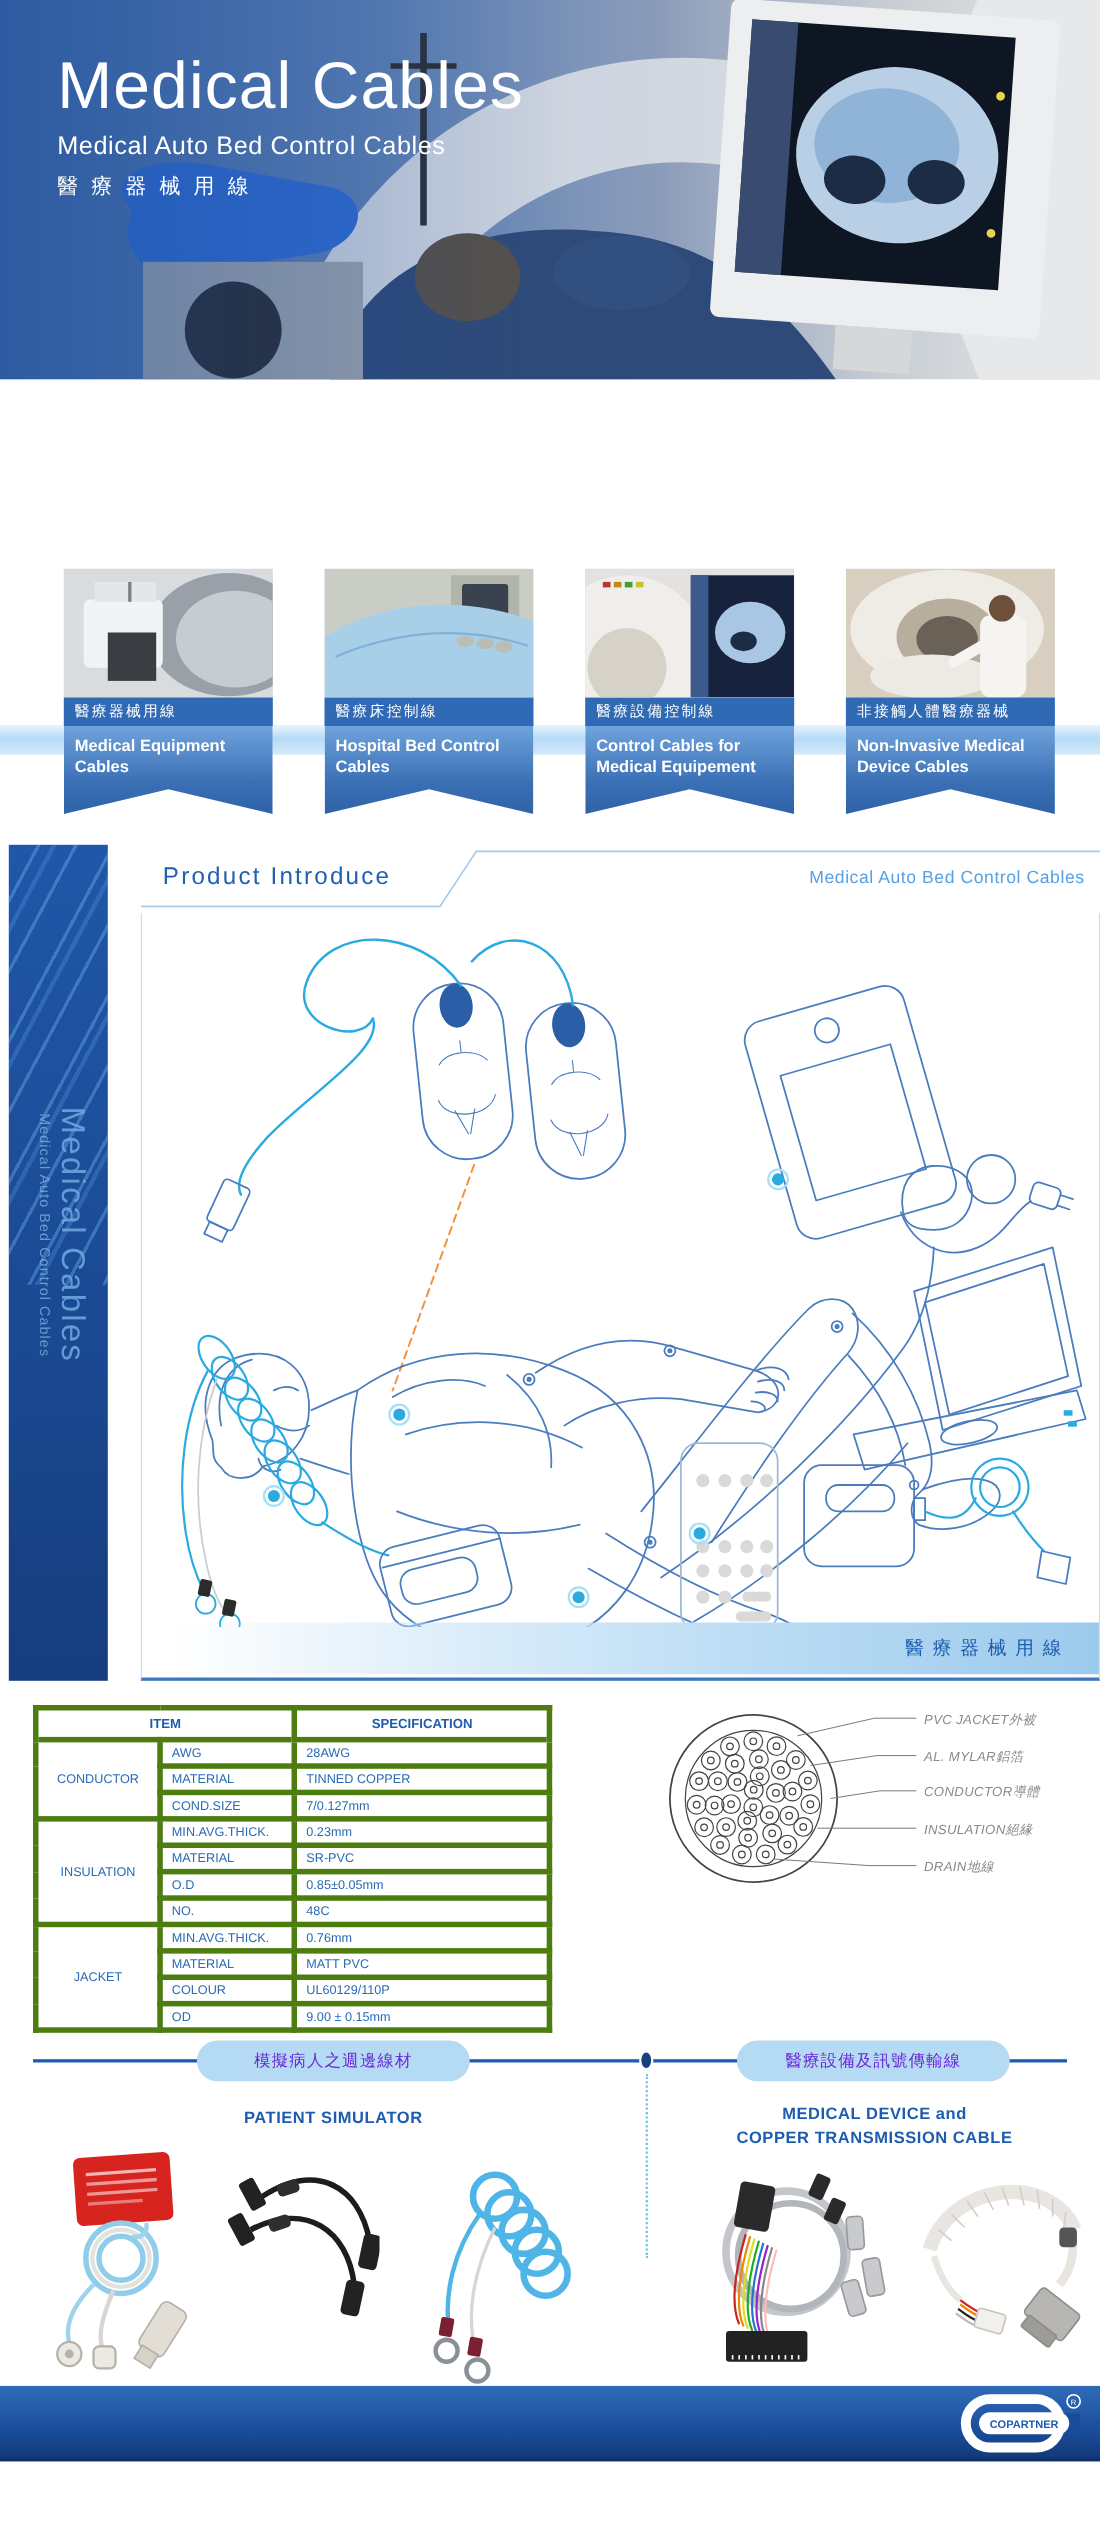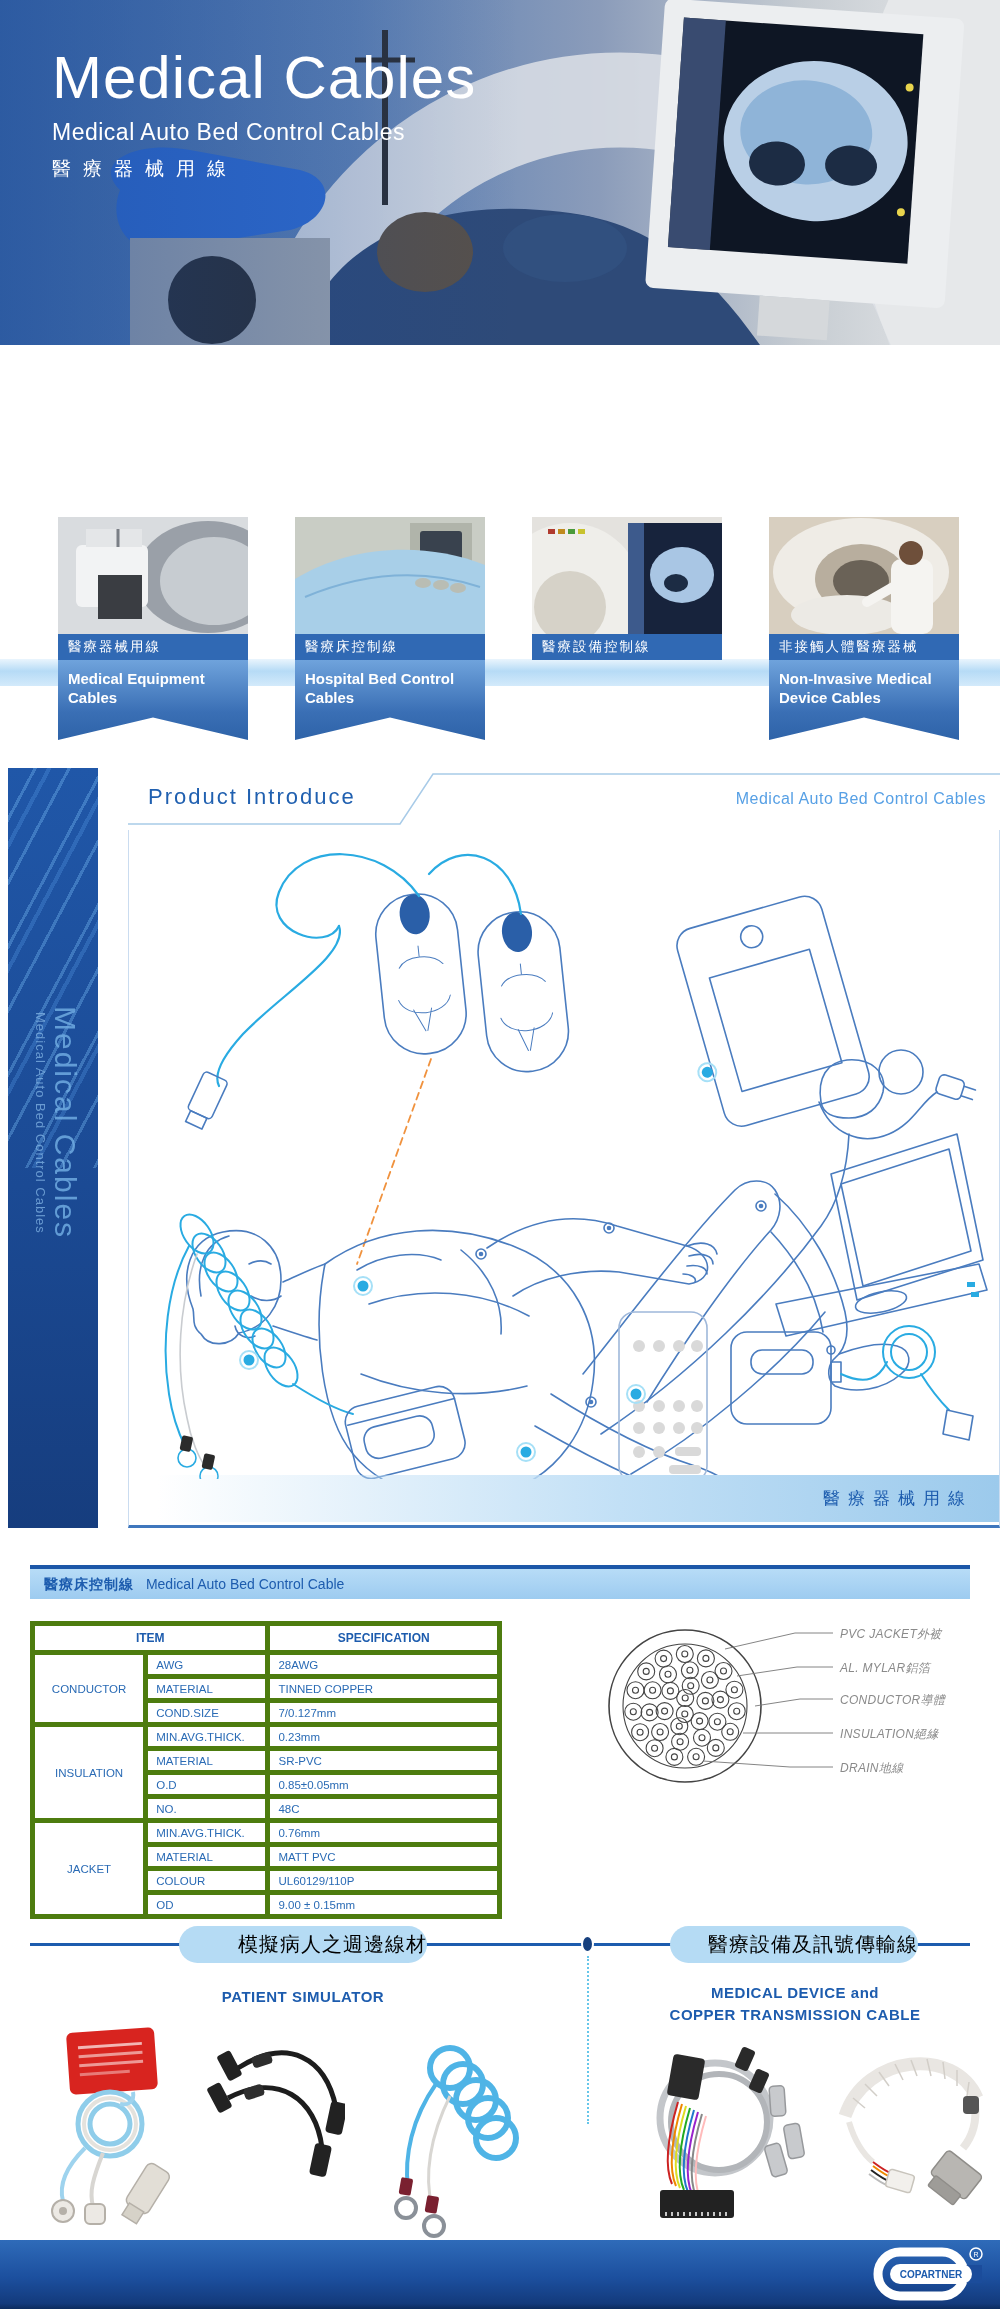--- a/index.html
+++ b/index.html
@@ -62,21 +62,21 @@
   .diagram{position:absolute;left:555px;top:0;width:400px;height:265px;}
   .dlab{position:absolute;font-size:12px;color:#8a8a8a;letter-spacing:.3px;white-space:nowrap;font-style:italic;}
   .elec{position:absolute;left:2px;top:182px;width:398px;}
   .elec-title{font-size:14px;font-weight:bold;color:#1d5cae;letter-spacing:.5px;}
   .elec-note{font-size:12px;color:#333;margin-top:7px;letter-spacing:.2px;}
 
   
   .cats{position:relative;margin-top:40px;height:314px;}
   .cat-line{position:absolute;left:30px;right:30px;top:17px;height:3px;background:#1d5cae;}
   .pill{position:absolute;top:0;width:248px;height:37px;background:#b5dbf4;border-radius:19px;
-    color:#000000;font-size:20px;line-height:37px;text-align:right;letter-spacing:1px;z-index:1;}
+    color:#6d28d9;font-size:15px;line-height:37px;text-align:center;letter-spacing:1px;z-index:1;}
   .pill.l{left:179px;} .pill.r{left:670px;}
   .cat-dot{position:absolute;left:581px;top:9px;width:13px;height:18px;border-radius:50%;
     background:#17407e;border:2px solid #fff;box-sizing:border-box;z-index:1;}
   .cat-dotted{position:absolute;left:587px;top:30px;height:168px;border-left:2px dotted #66c6ea;}
   .sub-l{position:absolute;left:179px;top:62px;width:248px;text-align:center;font-weight:bold;font-size:15px;color:#1d5cae;letter-spacing:.5px;}
   .sub-r{position:absolute;left:600px;top:56px;width:390px;text-align:center;font-weight:bold;font-size:15px;color:#1d5cae;line-height:22px;letter-spacing:.5px;}
   .ph{position:absolute;top:100px;}
 
   
   .footer{position:relative;height:69px;background:linear-gradient(180deg,#2f6bb9 0%,#1c4f9e 55%,#133a7c 92%,#0c2b5e 100%);}
@@ -178,20 +178,21 @@
               <rect x="26" y="12" width="7" height="5" fill="#c08a1e"></rect>
               <rect x="36" y="12" width="7" height="5" fill="#4a9a3a"></rect>
               <rect x="46" y="12" width="7" height="5" fill="#c8c22e"></rect>
               <rect x="96" y="6" width="94" height="111" fill="#17233c"></rect>
               <rect x="96" y="6" width="16" height="111" fill="#3d5a8c"></rect>
               <ellipse cx="150" cy="58" rx="32" ry="28" fill="#a9c6e4"></ellipse>
               <ellipse cx="144" cy="66" rx="12" ry="9" fill="#1c2c44"></ellipse>
             </svg>
         </div>
         <div class="zhband">醫療設備控制線</div>
+        <div class="ribbon">Control Cables for Medical Equipement</div>
       </div>
       <div class="card">
         <div class="cphoto">
           <svg width="190" height="117">
               <rect width="190" height="117" fill="#d8cfc0"></rect>
               <ellipse cx="92" cy="55" rx="88" ry="54" fill="#efece6"></ellipse>
               <ellipse cx="92" cy="62" rx="46" ry="35" fill="#b8ae9e"></ellipse>
               <ellipse cx="92" cy="64" rx="28" ry="21" fill="#6a6257"></ellipse>
               <ellipse cx="78" cy="98" rx="56" ry="20" fill="#eceae5"></ellipse>
               <rect x="122" y="42" width="42" height="75" rx="10" fill="#f5f4f1"></rect>
@@ -374,24 +375,20 @@
               <circle cx="560" cy="218" r="5.5" fill="#29abe2" stroke="none" transform="rotate(-16 640 170)"></circle>
                 <circle cx="560" cy="218" r="9" stroke="#a6e0f7" stroke-width="2" transform="rotate(-16 640 170)"></circle>
             </g>
           </g>
         </svg>
         <div class="frame-banner">醫療器械用線</div>
       </div>
     </div>
   </div>
 
-  <div class="specbar">
-    <span class="zh">醫療床控制線</span>
-    <span class="en">Medical Auto Bed Control Cable</span>
-  </div>
 
   <div class="spec-body">
     <table class="spec">
       <colgroup>
           <col style="width:96px">
           <col style="width:104px">
           <col style="width:236px">
         </colgroup>
       <tbody>
           <tr>

